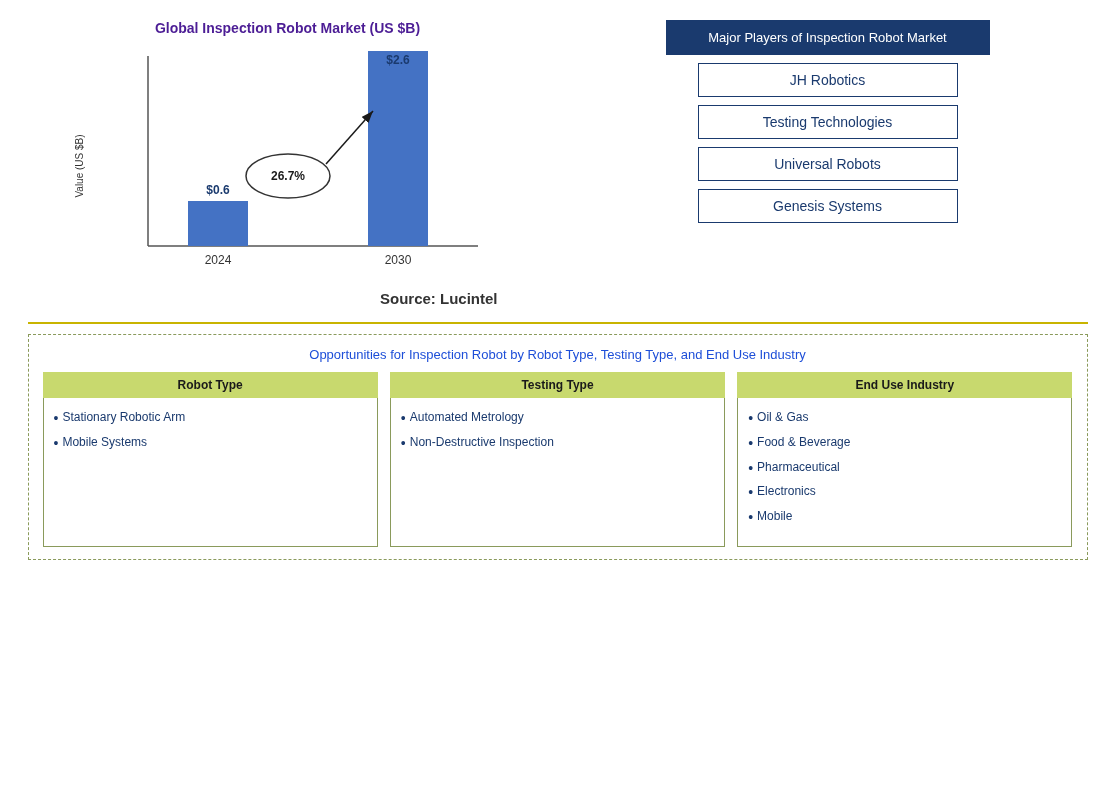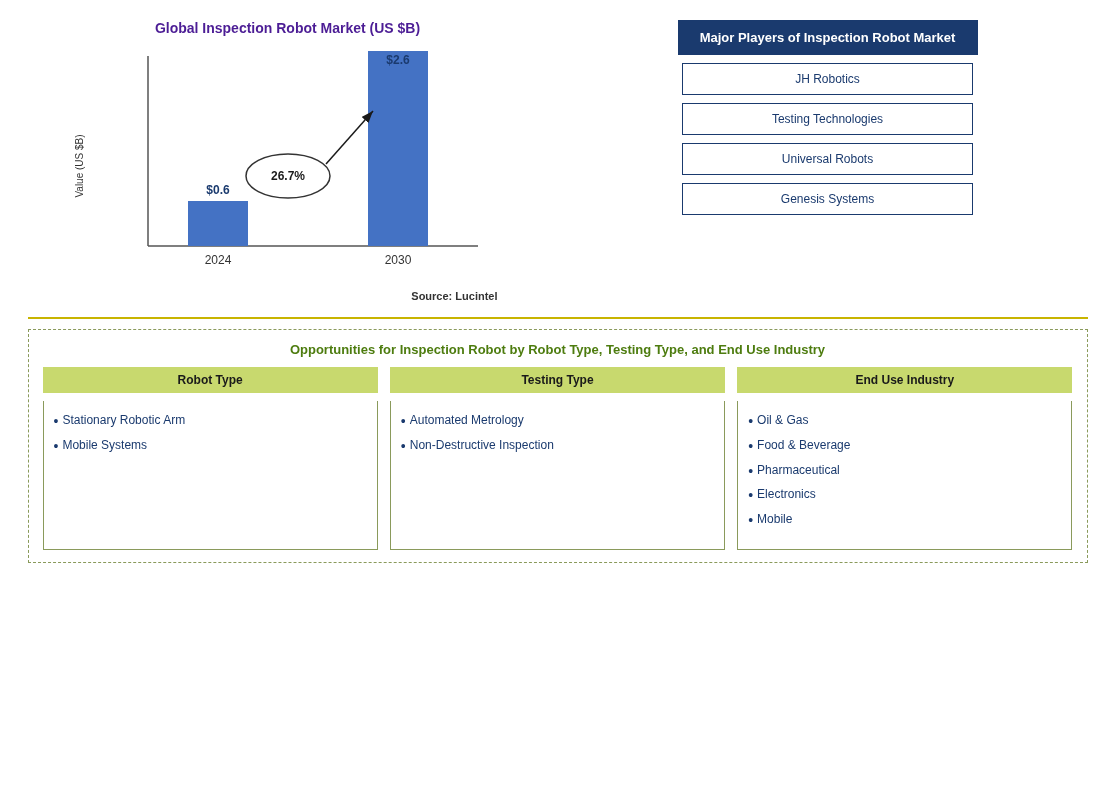--- a/index.html
+++ b/index.html
@@ -62,21 +62,21 @@
       color: #333;
       white-space: nowrap;
     }
 
     .chart-svg {
       width: 420px;
       height: 240px;
     }
 
     .source-text {
-      font-size: 11px;
+      font-size: 15px;
       color: #333;
       font-weight: bold;
       text-align: right;
       width: 420px;
       margin-top: 4px;
     }
 
     
     .players-container {
       flex: 1;
@@ -86,60 +86,60 @@
       gap: 8px;
     }
 
     .players-title-box {
       background: #1a3a6e;
       color: #fff;
       border: 2px solid #1a3a6e;
       padding: 8px 16px;
       text-align: center;
       font-size: 13px;
-      font-weight: bold;
-      width: 300px;
+      font-weight: normal;
+      width: 324px;
     }
 
     .player-box {
       border: 1.5px solid #1a3a6e;
       padding: 8px 32px;
       text-align: center;
-      font-size: 12px;
+      font-size: 14px;
       color: #1a3a6e;
-      width: 291px;
+      width: 260px;
     }
 
     
     .opportunities-section {
       border: 1.5px dashed #8a9a5b;
       padding: 12px 14px;
       display: flex;
       flex-direction: column;
       gap: 10px;
     }
 
     .opportunities-title {
       text-align: center;
       font-size: 13px;
-      font-weight: bold;
-      color: #4d7c0f;
+      font-weight: normal;
+      color: #1d4ed8;
     }
 
     .opportunities-columns {
       display: flex;
       flex-direction: row;
       gap: 12px;
     }
 
     .opp-column {
       flex: 1;
       display: flex;
       flex-direction: column;
-      gap: 8px;
+      gap: 0;
     }
 
     .opp-header {
       background: #c8d96e;
       text-align: center;
       font-size: 12px;
       font-weight: bold;
       color: #1a1a1a;
       padding: 6px 8px;
     }

